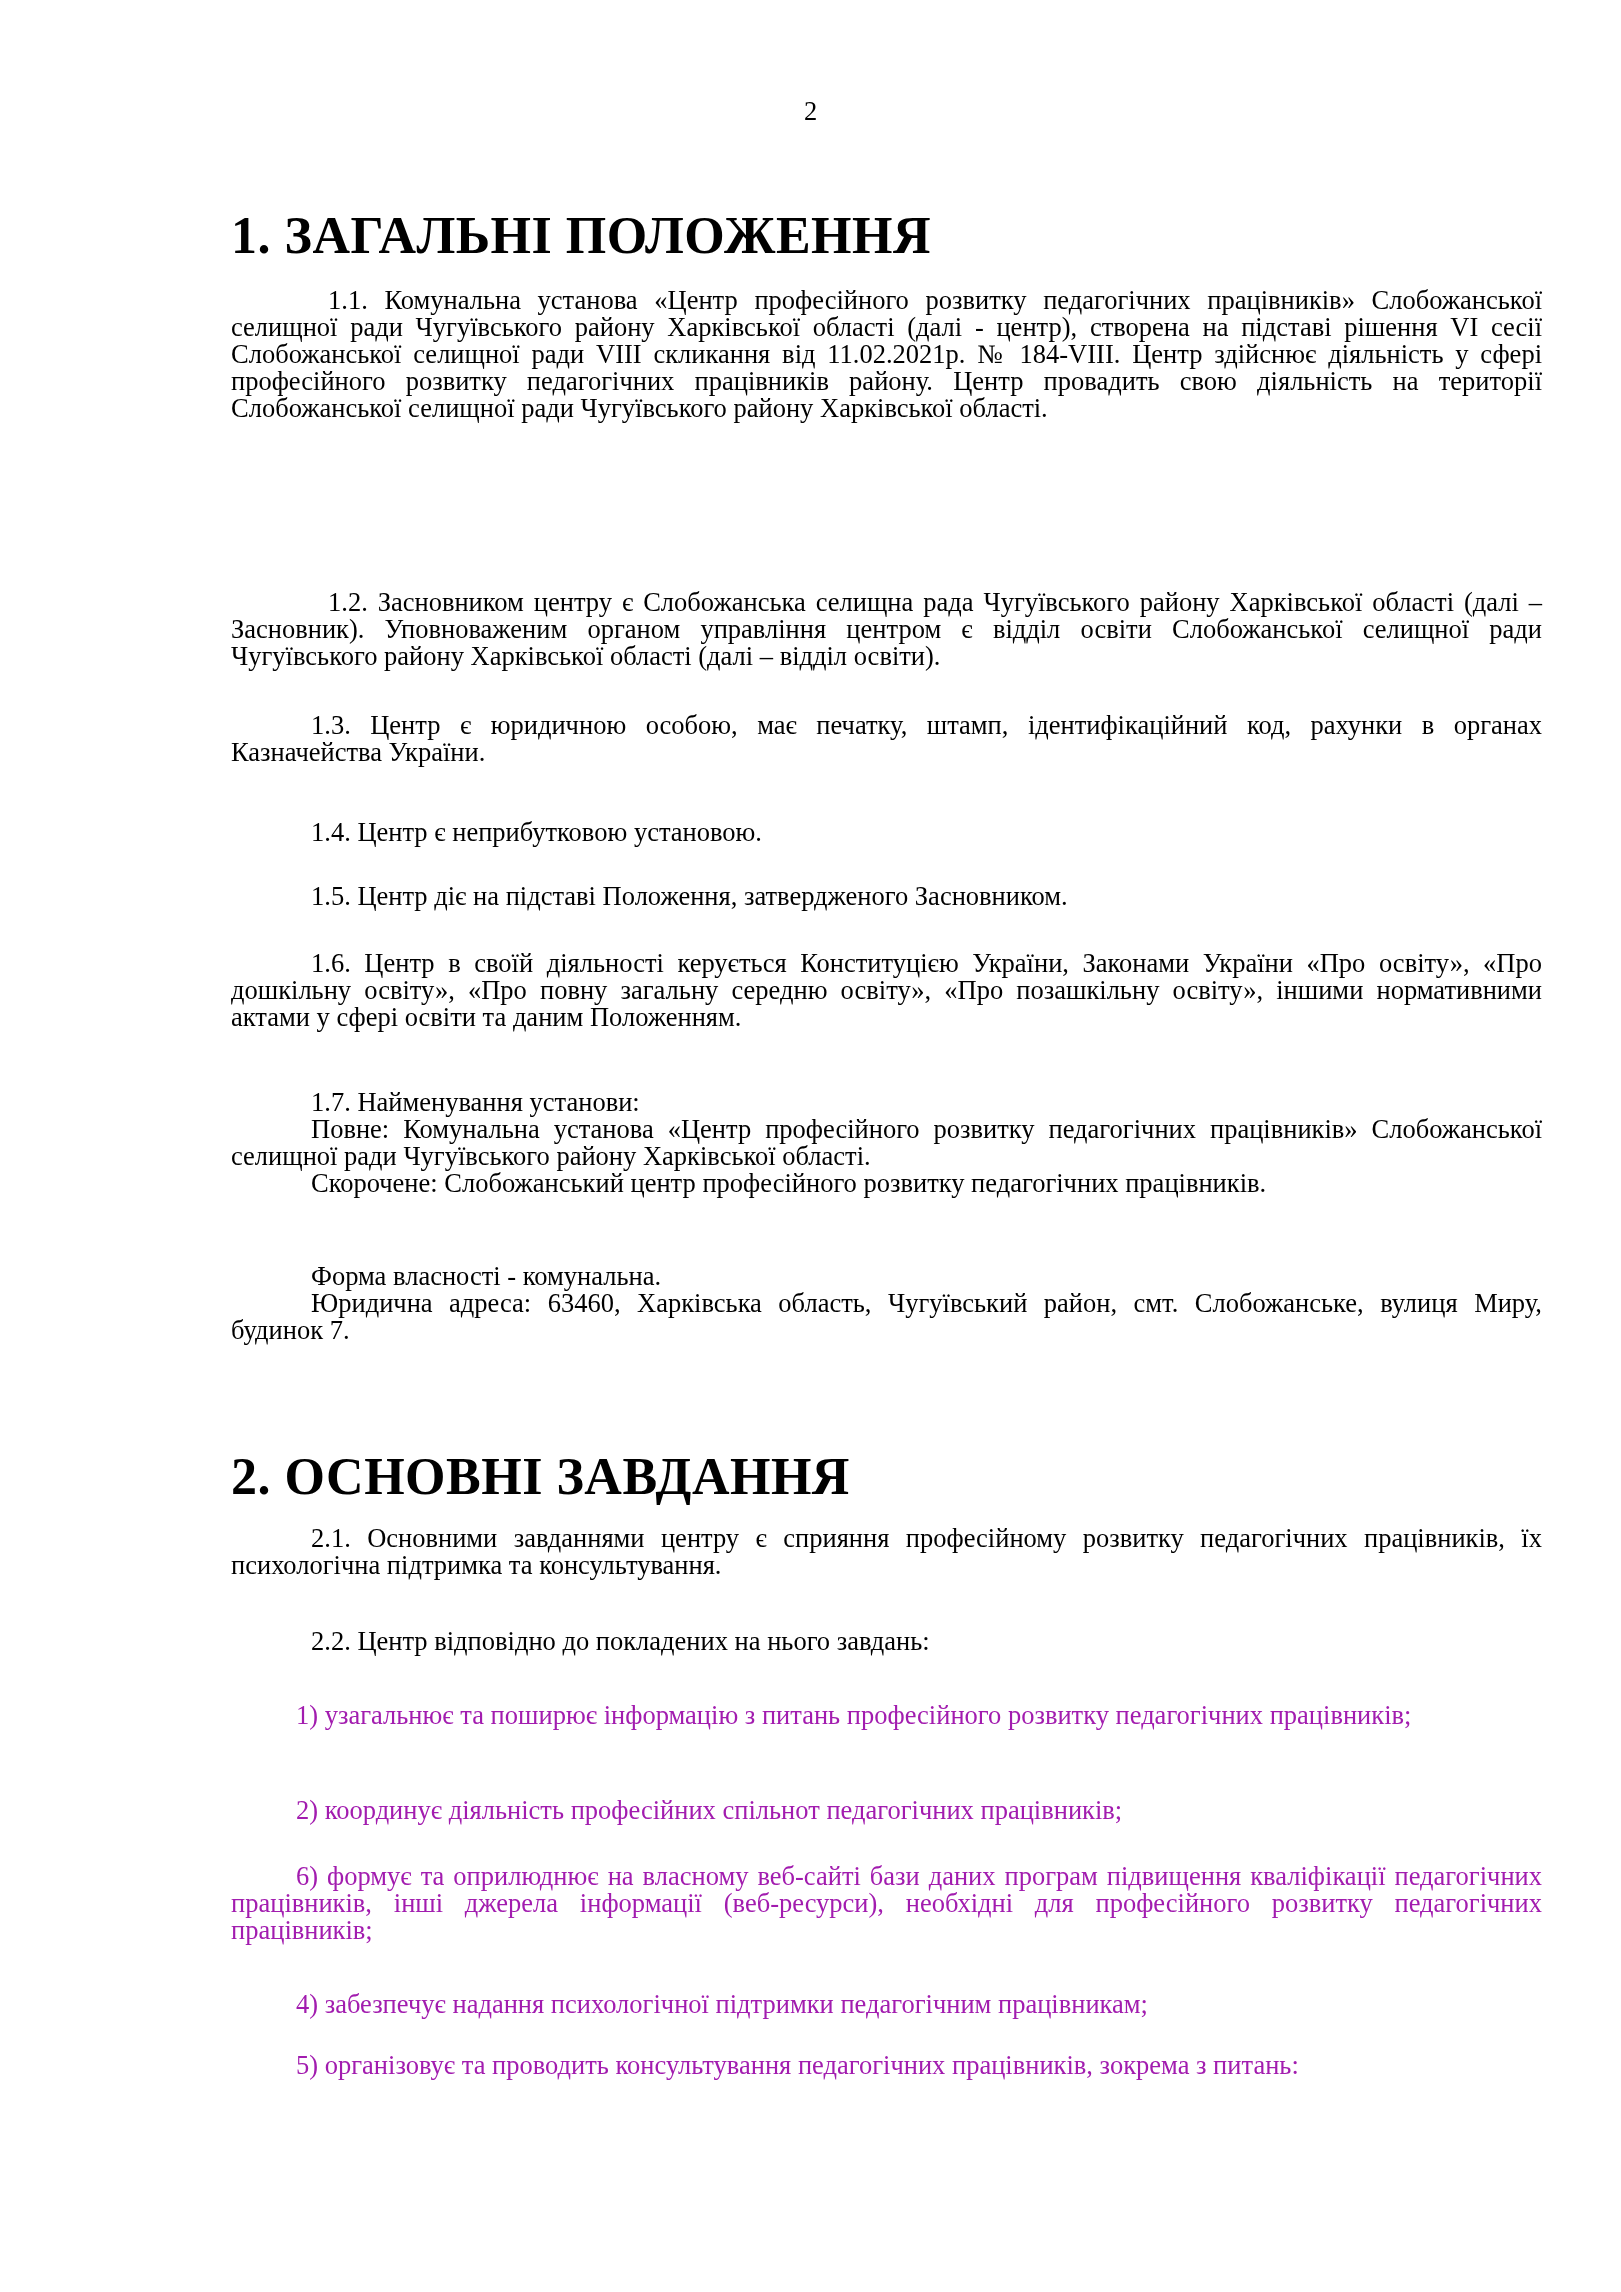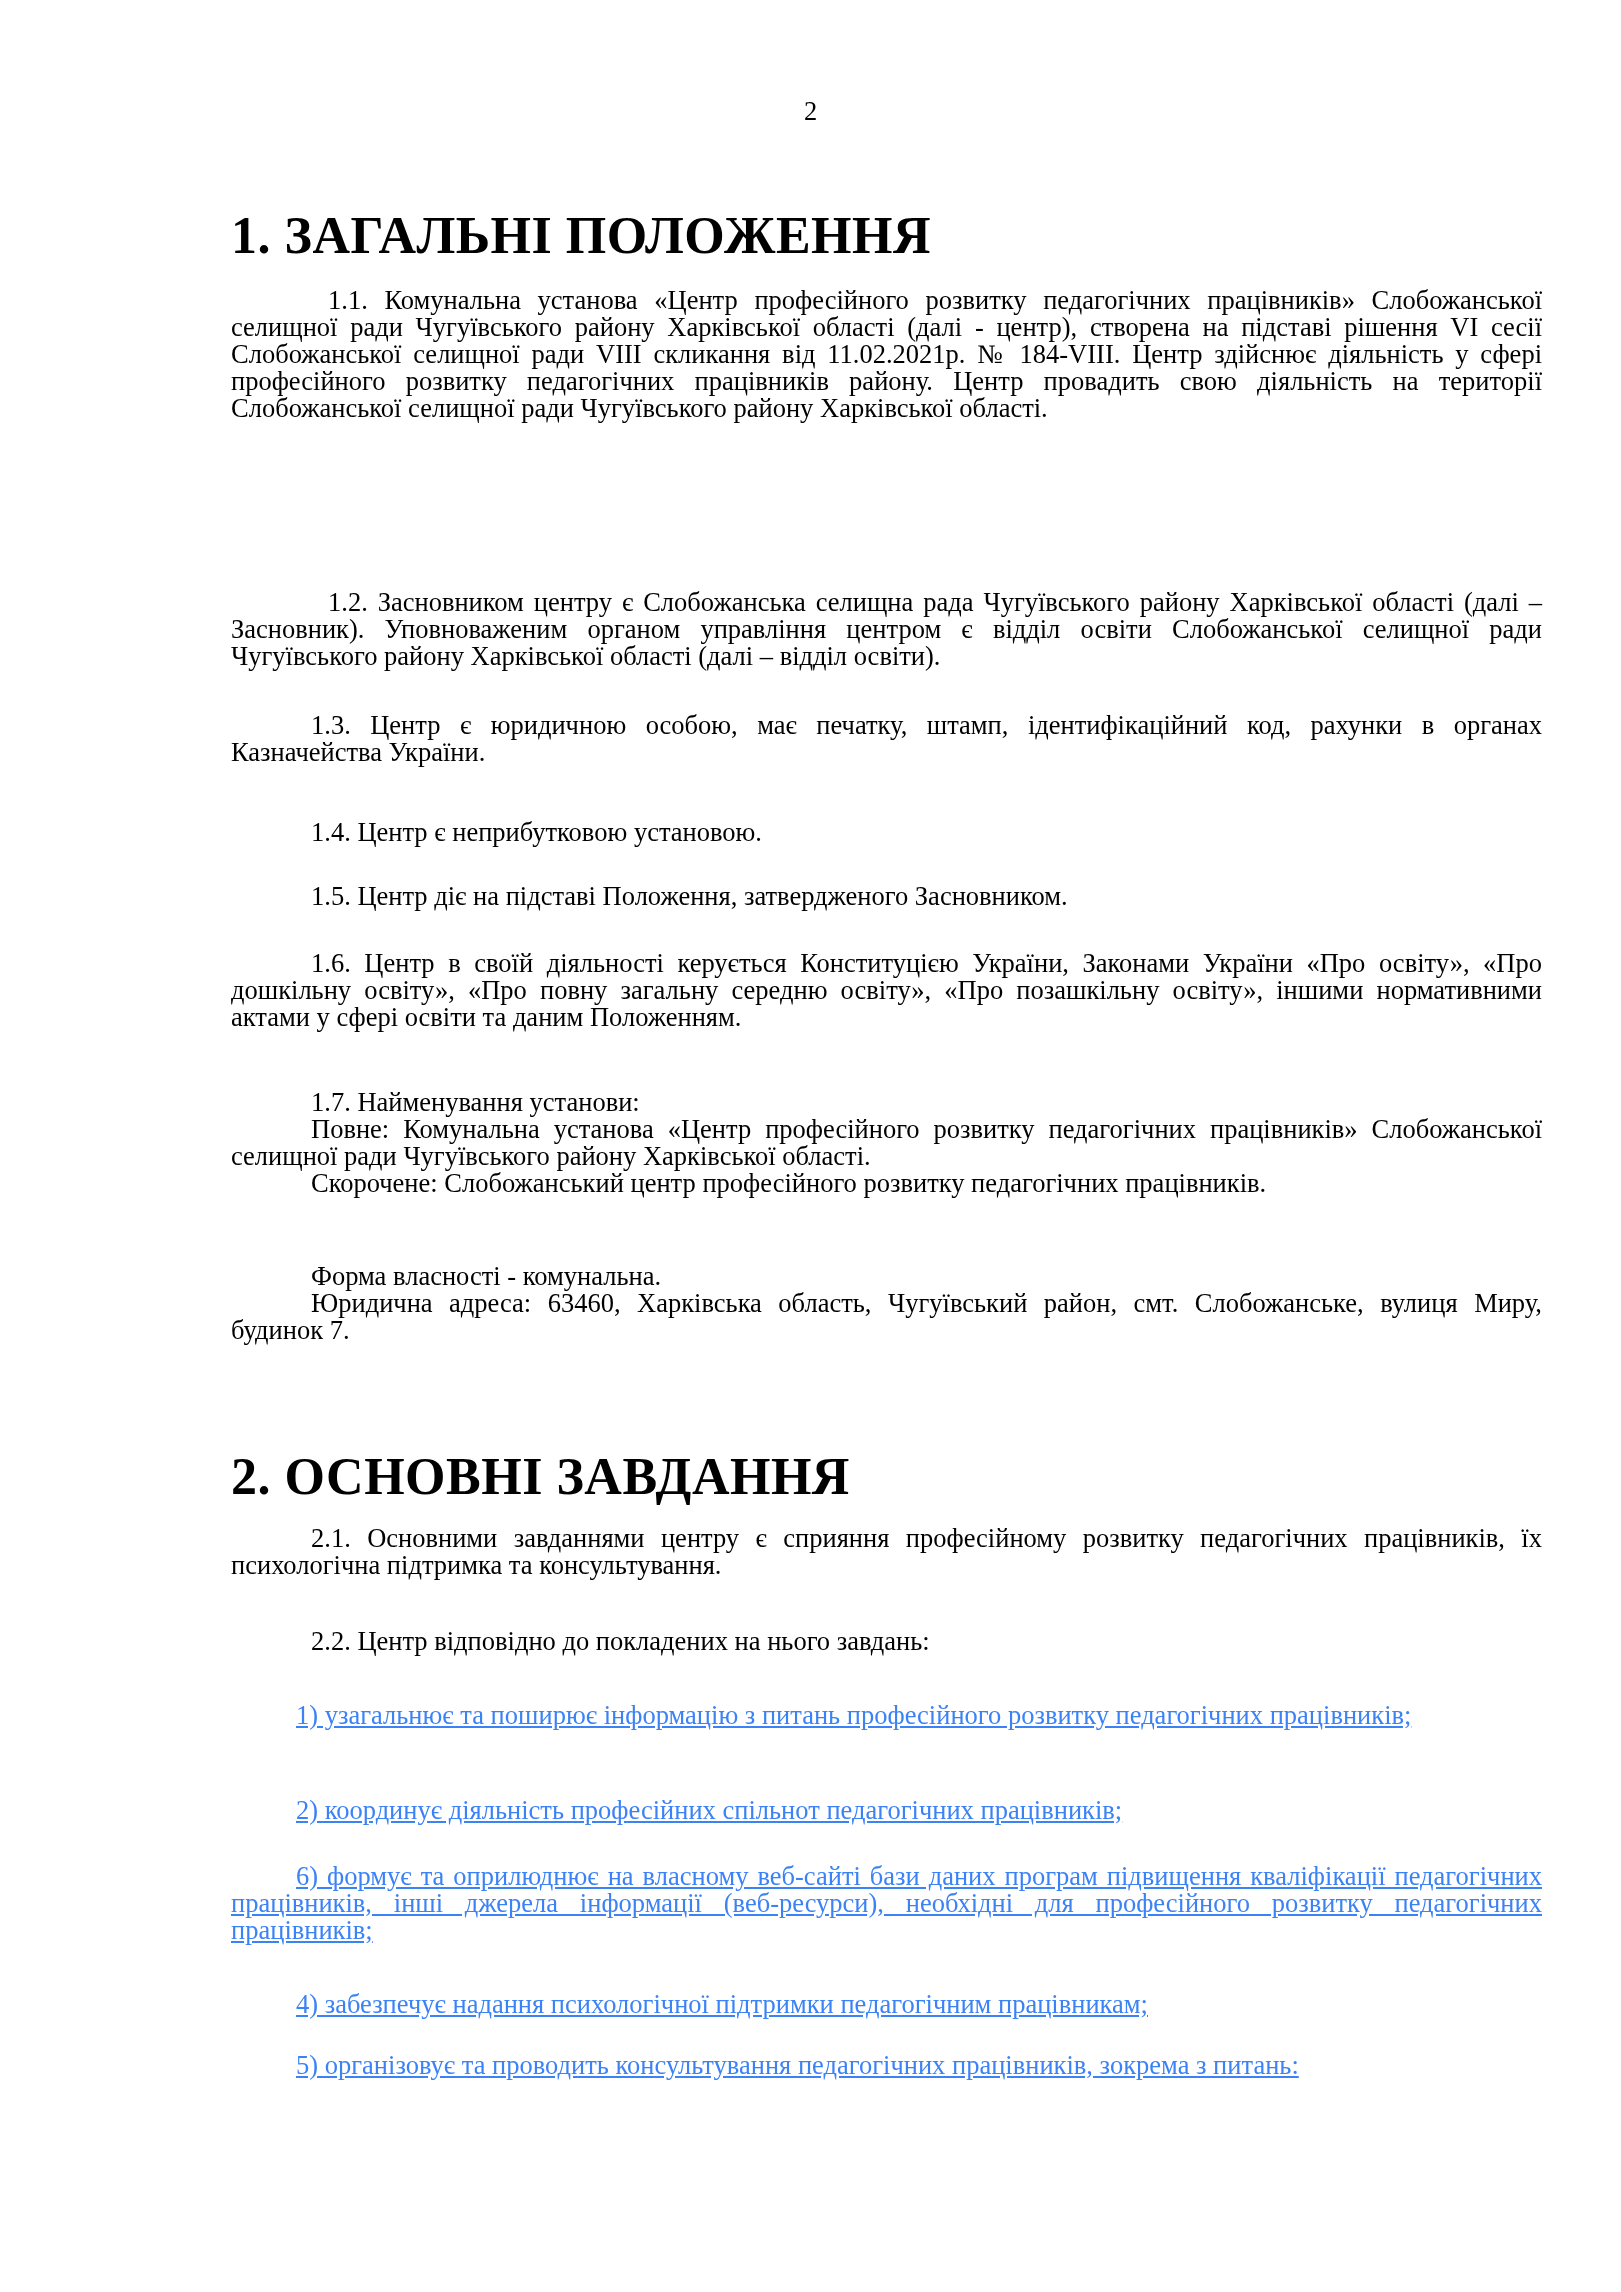--- a/index.html
+++ b/index.html
@@ -46,21 +46,21 @@
     width: 1311px;
     font-size: 26.5px;
     line-height: 27px;
     text-align: justify;
     text-align-last: left;
     margin: 0;
   }
   .ind-a { text-indent: 97px; }
   .ind-b { text-indent: 80px; }
   .ind-c { text-indent: 65px; }
-  .grey { color: #3b82f6; text-decoration: underline; }
+  .grey { color: #a21caf; }
   .sub {
     display: block;
     text-indent: 80px;
   }
 </style>
 </head>
 <body>
 
 <div class="page-number">2</div>
 

